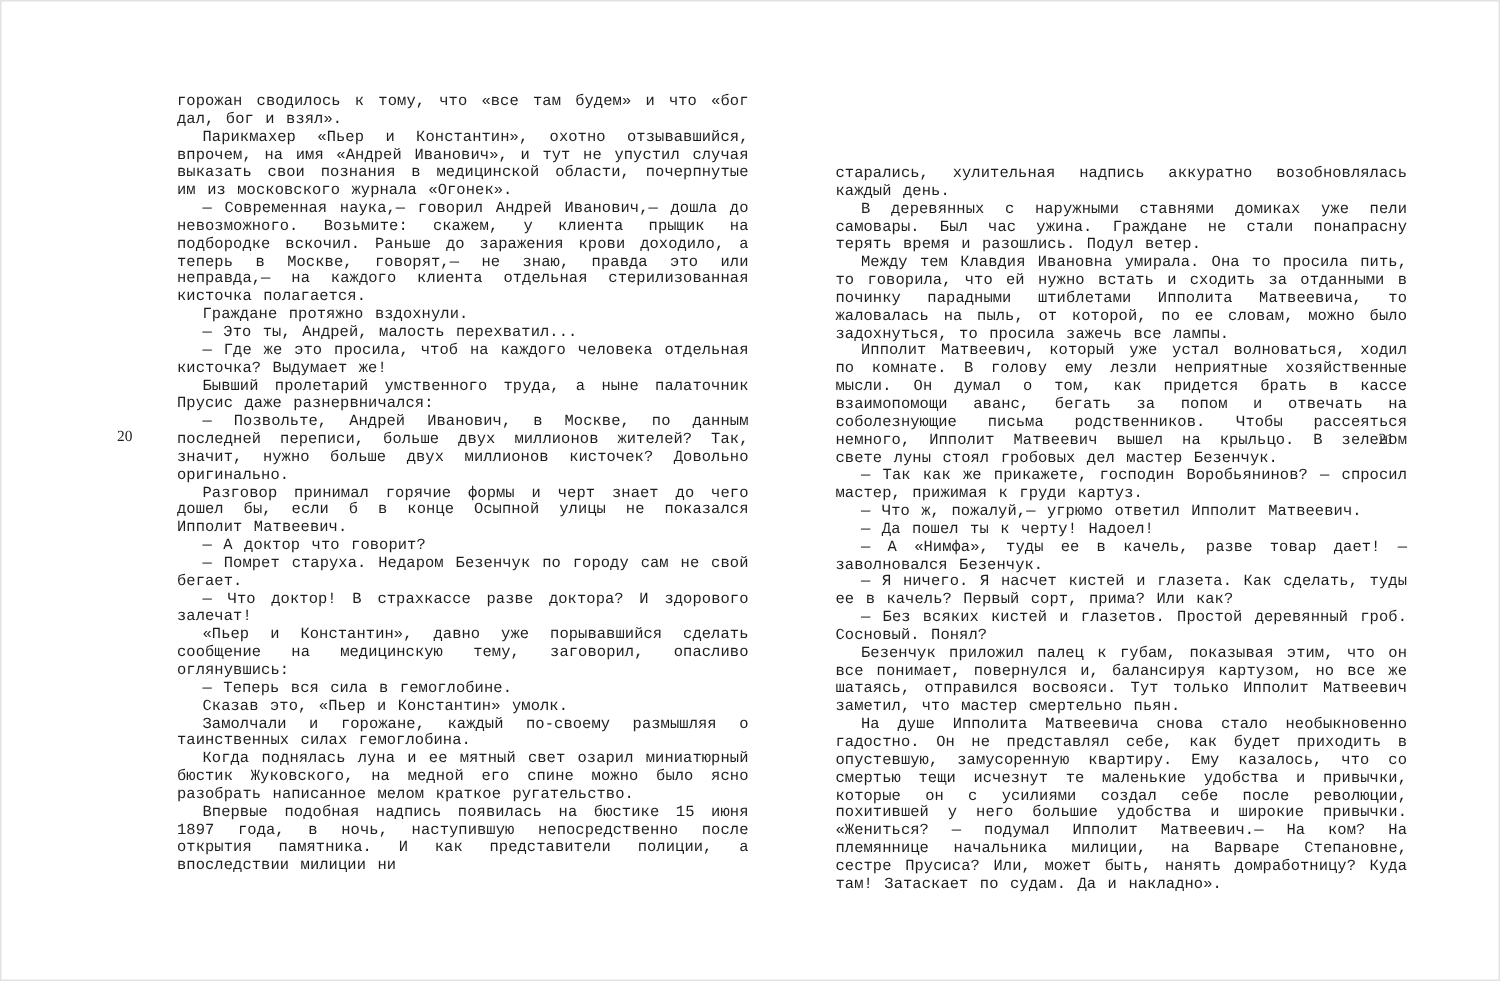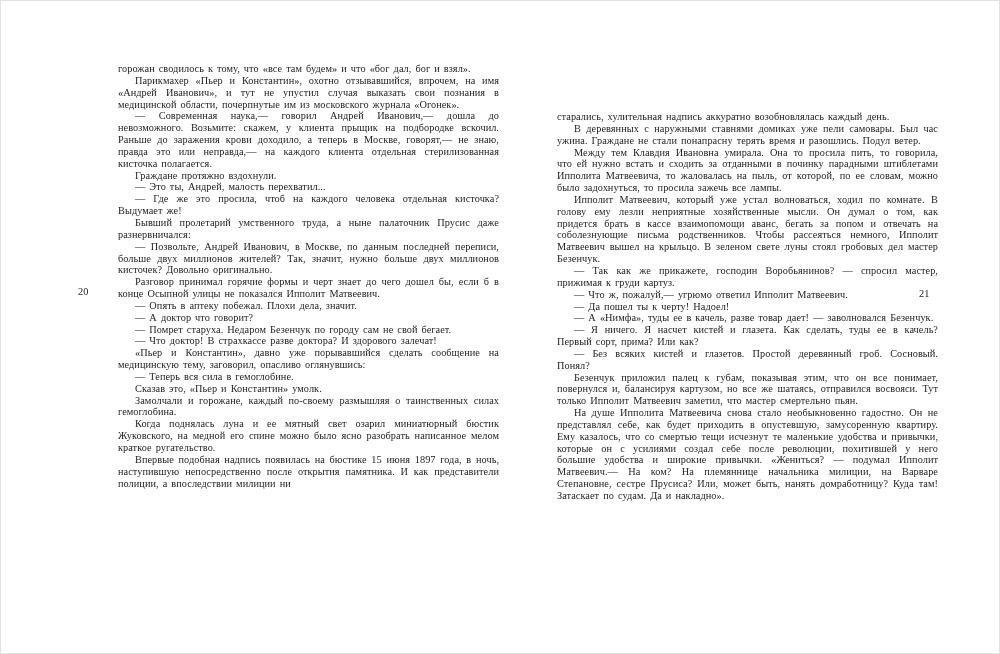--- a/index.html
+++ b/index.html
@@ -19,20 +19,21 @@
   }
   .page-col {
     position: absolute;
     top: 63px;
     width: 381px;
     text-align: justify;
     font-size: 10.3px;
     line-height: 11.85px;
     letter-spacing: 0.05px;
     word-spacing: 1.4px;
+    font-family: Liberation Mono, monospace;
   }
   .page-col.left  { left: 118px; }
   .page-col.right { left: 557px; margin-top: 48px; }
   .page-col p {
     margin: 0;
     padding: 0;
     text-indent: 17px;
   }
   .page-col p.cont {
     text-indent: 0;
@@ -55,21 +56,20 @@
   <div class="page-col left">
       <p class="cont">горожан сводилось к тому, что «все там будем» и что «бог дал, бог и взял».</p>
       <p>Парикмахер «Пьер и Константин», охотно отзывавшийся, впрочем, на имя «Андрей Иванович», и тут не упустил случая выказать свои познания в медицинской области, почерпнутые им из московского журнала «Огонек».</p>
       <p>— Современная наука,— говорил Андрей Иванович,— дошла до невозможного. Возьмите: скажем, у клиента прыщик на подбородке вскочил. Раньше до заражения крови доходило, а теперь в Москве, говорят,— не знаю, правда это или неправда,— на каждого клиента отдельная стерилизованная кисточка полагается.</p>
       <p>Граждане протяжно вздохнули.</p>
       <p>— Это ты, Андрей, малость перехватил...</p>
       <p>— Где же это просила, чтоб на каждого человека отдельная кисточка? Выдумает же!</p>
       <p>Бывший пролетарий умственного труда, а ныне палаточник Прусис даже разнервничался:</p>
       <p>— Позвольте, Андрей Иванович, в Москве, по данным последней переписи, больше двух миллионов жителей? Так, значит, нужно больше двух миллионов кисточек? Довольно оригинально.</p>
       <p>Разговор принимал горячие формы и черт знает до чего дошел бы, если б в конце Осыпной улицы не показался Ипполит Матвеевич.</p>
-      <p>— Опять в аптеку побежал. Плохи дела, значит.</p>
       <p>— А доктор что говорит?</p>
       <p>— Помрет старуха. Недаром Безенчук по городу сам не свой бегает.</p>
       <p>— Что доктор! В страхкассе разве доктора? И здорового залечат!</p>
       <p>«Пьер и Константин», давно уже порывавшийся сделать сообщение на медицинскую тему, заговорил, опасливо оглянувшись:</p>
       <p>— Теперь вся сила в гемоглобине.</p>
       <p>Сказав это, «Пьер и Константин» умолк.</p>
       <p>Замолчали и горожане, каждый по-своему размышляя о таинственных силах гемоглобина.</p>
       <p>Когда поднялась луна и ее мятный свет озарил миниатюрный бюстик Жуковского, на медной его спине можно было ясно разобрать написанное мелом краткое ругательство.</p>
       <p>Впервые подобная надпись появилась на бюстике 15 июня 1897 года, в ночь, наступившую непосредственно после открытия памятника. И как представители полиции, а впоследствии милиции ни</p>
     </div>

